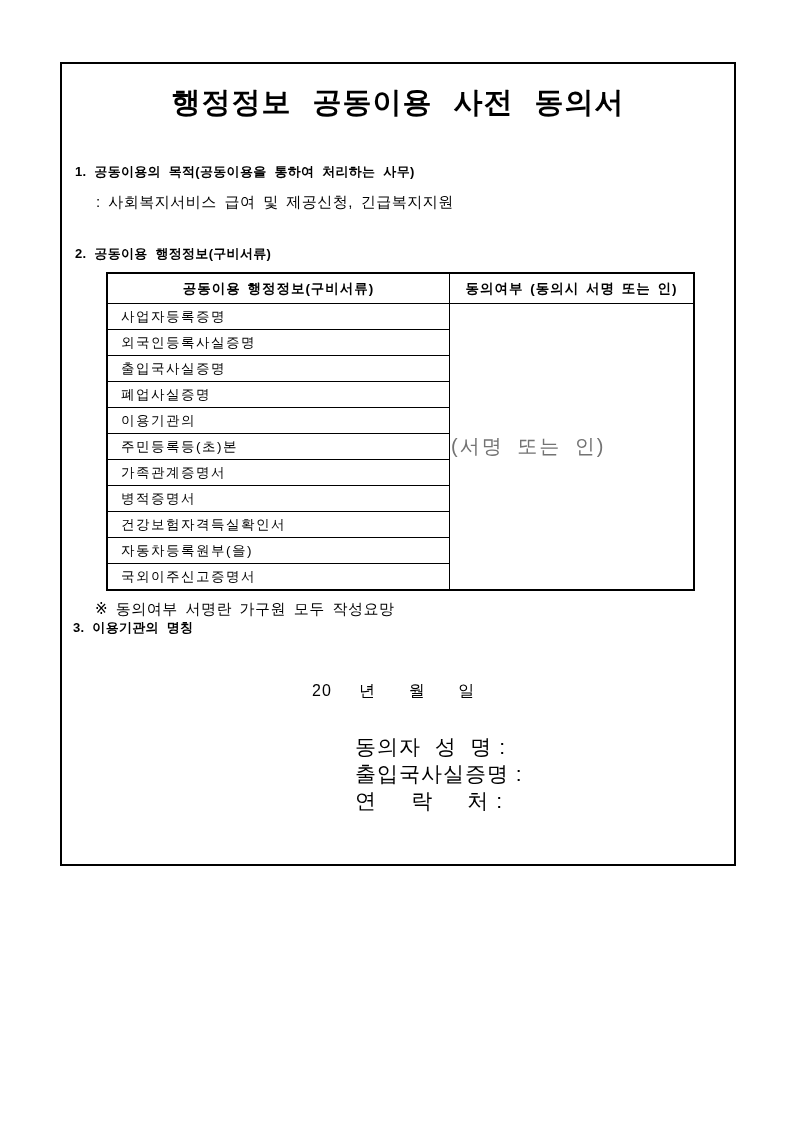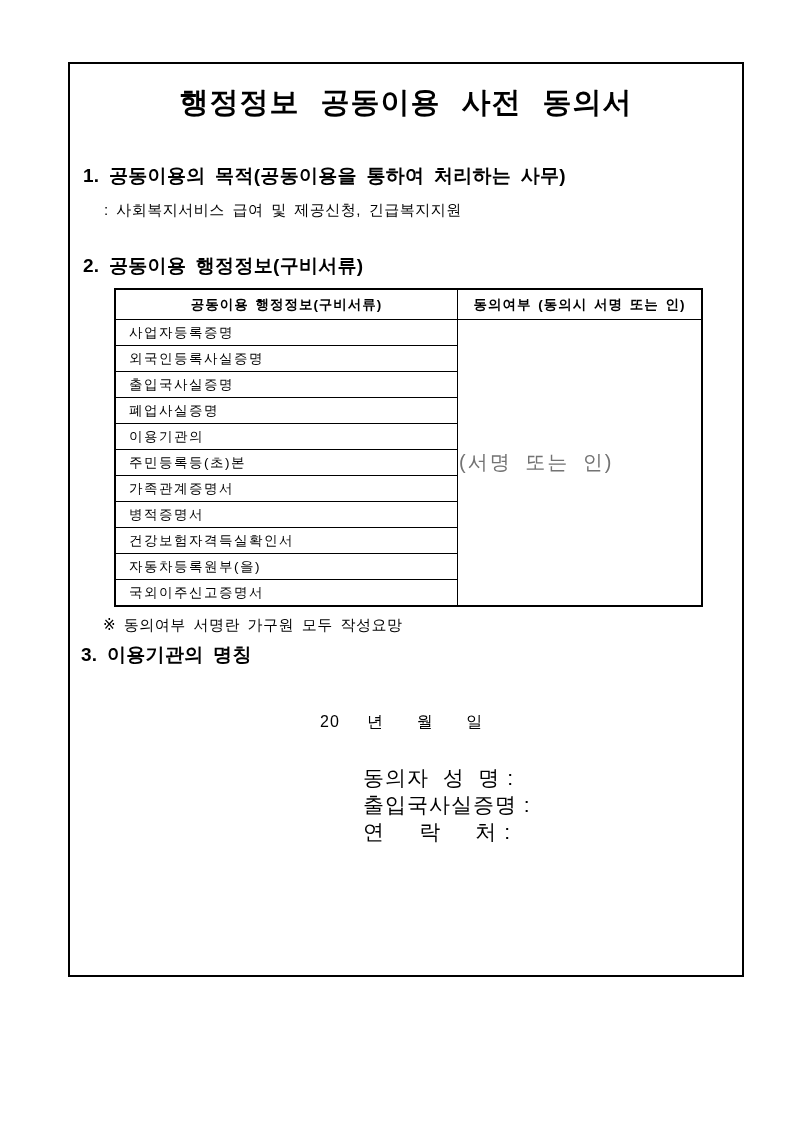--- a/index.html
+++ b/index.html
@@ -6,39 +6,39 @@
     margin: 0;
     padding: 0;
     background: #ffffff;
     width: 794px;
     height: 1123px;
     font-family: "Liberation Sans", "DejaVu Sans", sans-serif;
     color: #000000;
   }
   .sheet {
     position: absolute;
-    left: 68px;
+    left: 60px;
     top: 62px;
     width: 676px;
-    height: 915px;
+    height: 804px;
     border: 2px solid #000000;
     box-sizing: border-box;
     background: #ffffff;
     overflow: hidden;
   }
   .doc-title {
     margin-top: 19px;
     text-align: center;
     font-size: 29px;
     font-weight: bold;
     letter-spacing: 1px;
     word-spacing: 12px;
   }
   .sec-heading {
-    font-size: 19px;
+    font-size: 13px;
     font-weight: bold;
     word-spacing: 4px;
     letter-spacing: 0.3px;
   }
   .s1-heading { margin: 40px 0 0 13px; }
   .s1-detail {
     margin: 12px 0 0 34px;
     font-size: 15px;
     word-spacing: 3px;
     letter-spacing: 0.5px;
@@ -80,21 +80,21 @@
     letter-spacing: 2px;
     word-spacing: 6px;
     color: #737373;
   }
   .table-note {
     margin: 9px 0 0 33px;
     font-size: 15px;
     word-spacing: 3px;
     letter-spacing: 0.5px;
   }
-  .s3-heading { margin: 7px 0 0 11px; }
+  .s3-heading { margin: 0 0 0 11px; }
   .consent-paragraph {
     margin: 10px 2px 0 2px;
     font-size: 16px;
     line-height: 28px;
     text-align: justify;
     text-indent: 26px;
     word-spacing: 2px;
     letter-spacing: 0.2px;
   }
   .consent-underline {

